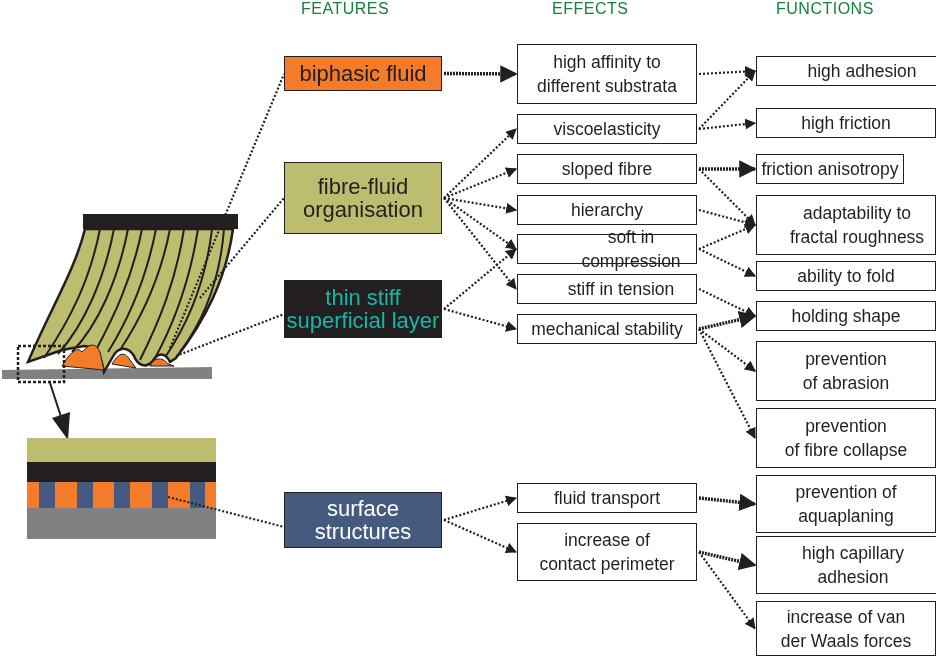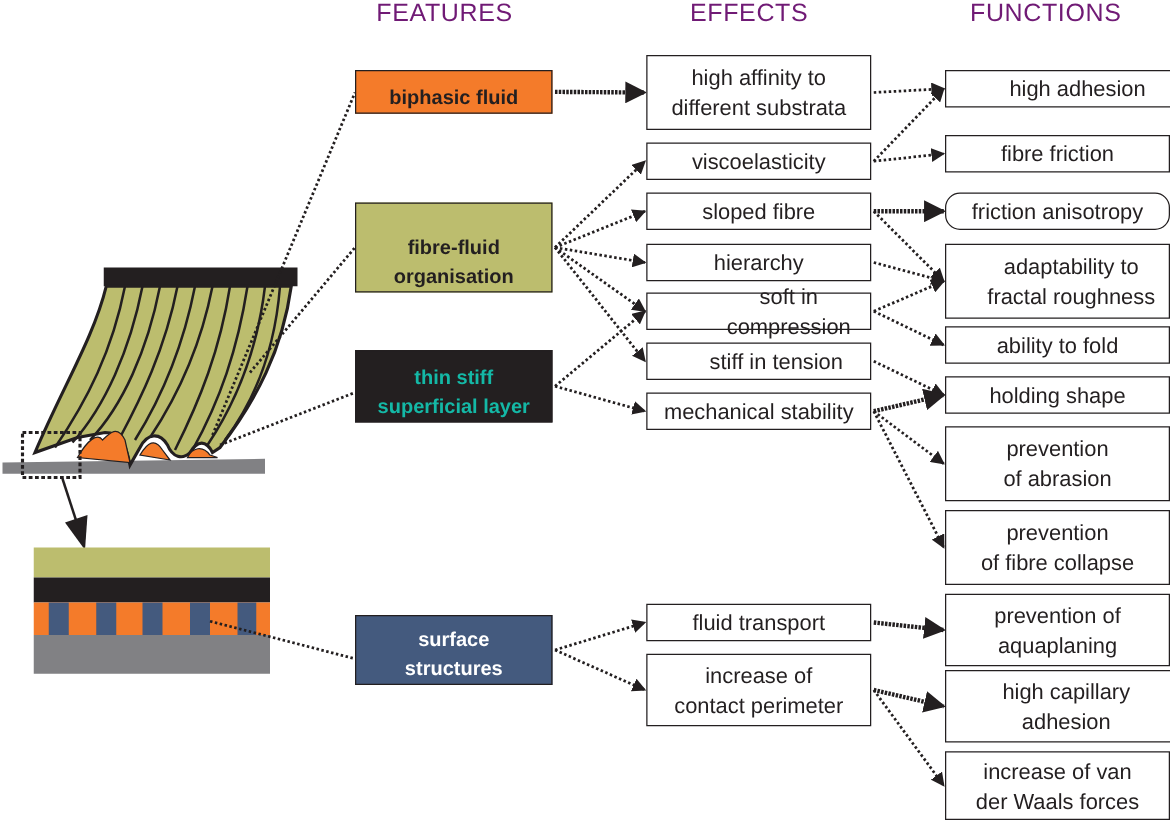--- a/index.html
+++ b/index.html
@@ -1,19 +1,19 @@
 <!DOCTYPE html>
 <html><head>
 <meta charset="utf-8">
 <style>
   html, body { margin:0; padding:0; background:#ffffff; }
   #stage { position:relative; width:936px; height:656px; overflow:hidden; font-family:"Liberation Sans", sans-serif; color:#231f20; }
-  .hdr { position:absolute; top:0; font-size:20px; letter-spacing:0.5px; color:#701a75; }
+  .hdr { position:absolute; top:0; font-size:16px; letter-spacing:0.5px; color:#15803d; }
   .box { position:absolute; box-sizing:border-box; border:1.5px solid #231f20; background:#fff; display:flex; align-items:center; justify-content:center; text-align:center; font-size:17.5px; line-height:24px; white-space:pre-line; }
-  .feat { font-weight:bold; font-size:16px; line-height:23px;align-items:flex-end; }
+  .feat { font-weight:normal; font-size:22px; line-height:23px; }
   #links { position:absolute; left:0; top:0; }
   #illus { position:absolute; left:0; top:0; }
 </style>
 </head>
 <body>
 
 <div id="stage">
   <svg id="illus" width="936" height="656">
 
     <rect x="83" y="214" width="155" height="15" fill="#231f20"></rect>
@@ -111,22 +111,22 @@
       <div class="box" style="left: 517px; top: 114px; width: 180px; height: 30px;"><span>viscoelasticity</span></div>
       <div class="box" style="left: 517px; top: 154px; width: 180px; height: 30px;"><span>sloped fibre</span></div>
       <div class="box" style="left: 517px; top: 195px; width: 180px; height: 30px;"><span>hierarchy</span></div>
       <div class="box" style="left: 517px; top: 234px; width: 180px; height: 30px; padding-left: 48px;"><span>soft in compression</span></div>
       <div class="box" style="left: 517px; top: 274px; width: 180px; height: 30px; padding-left: 28px;"><span>stiff in tension</span></div>
       <div class="box" style="left: 517px; top: 314px; width: 180px; height: 30px;"><span>mechanical stability</span></div>
       <div class="box" style="left: 517px; top: 483px; width: 180px; height: 30px;"><span>fluid transport</span></div>
       <div class="box" style="left: 517px; top: 523px; width: 180px; height: 58px;"><span>increase of
 contact perimeter</span></div>
       <div class="box" style="left: 756px; top: 56px; width: 212px; height: 30px;"><span>high adhesion</span></div>
-      <div class="box" style="left: 756px; top: 108px; width: 180px; height: 30px;"><span>fibre friction</span></div>
-      <div class="box" style="left: 756px; top: 154px; width: 180px; height: 30px; border-radius: 12px;"><span>friction anisotropy</span></div>
+      <div class="box" style="left: 756px; top: 108px; width: 180px; height: 30px;"><span>high friction</span></div>
+      <div class="box" style="left: 756px; top: 154px; width: 148px; height: 30px;"><span>friction anisotropy</span></div>
       <div class="box" style="left: 756px; top: 195px; width: 180px; height: 60px; padding-left: 22px;"><span>adaptability to
 fractal roughness</span></div>
       <div class="box" style="left: 756px; top: 261px; width: 180px; height: 30px;"><span>ability to fold</span></div>
       <div class="box" style="left: 756px; top: 301px; width: 180px; height: 30px;"><span>holding shape</span></div>
       <div class="box" style="left: 756px; top: 341px; width: 180px; height: 60px;"><span>prevention
 of abrasion</span></div>
       <div class="box" style="left: 756px; top: 408px; width: 180px; height: 60px;"><span>prevention
 of fibre collapse</span></div>
       <div class="box" style="left: 756px; top: 475px; width: 180px; height: 58px;"><span>prevention of
 aquaplaning</span></div>

